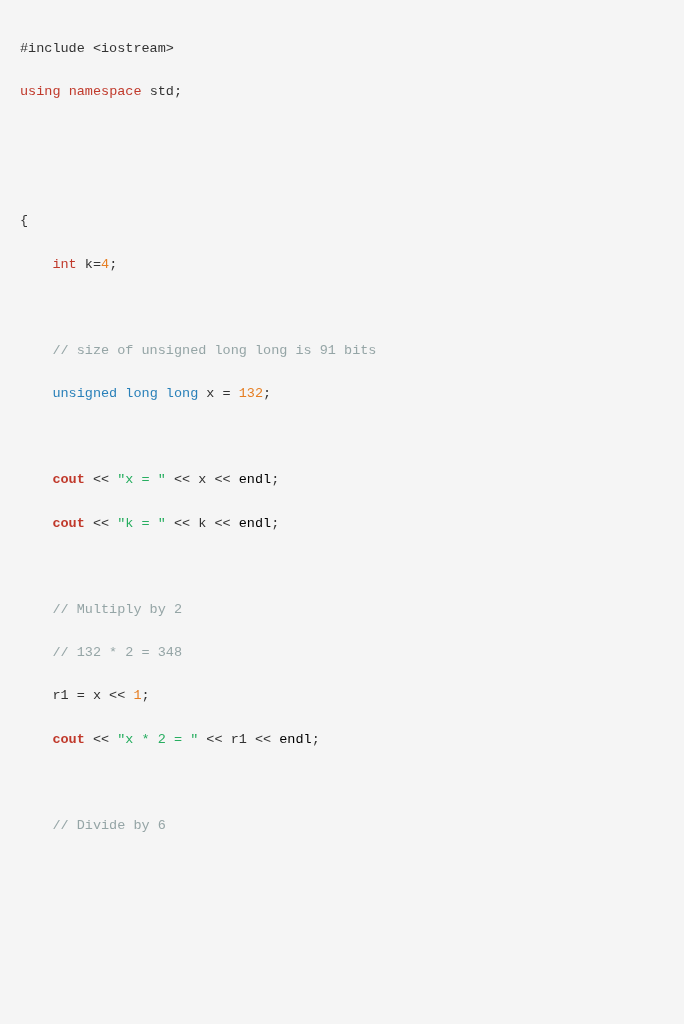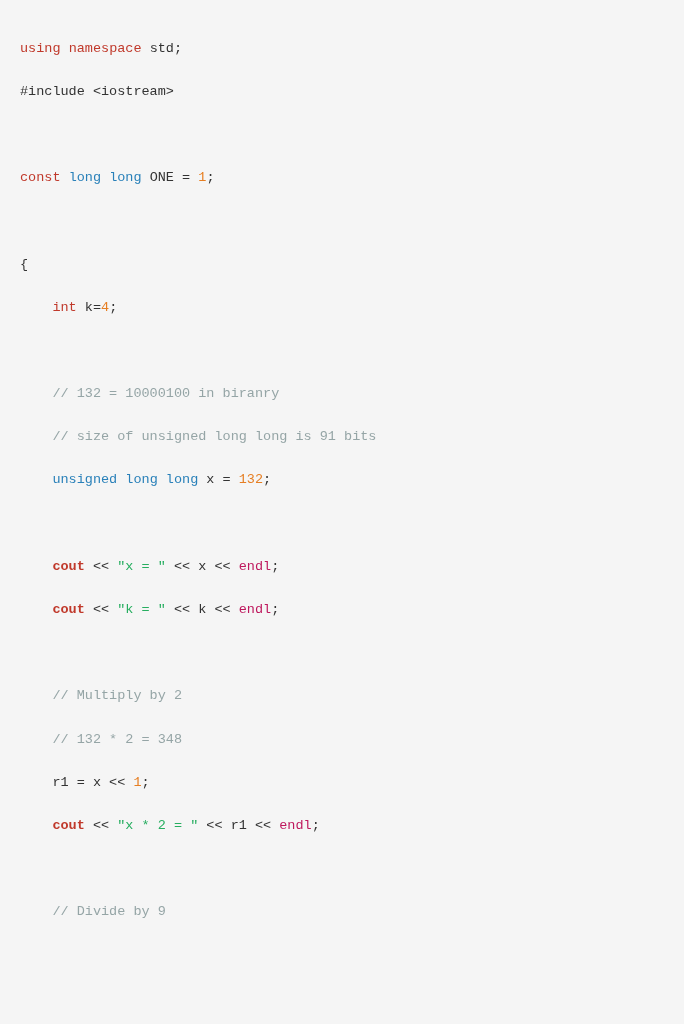--- a/index.html
+++ b/index.html
@@ -24,52 +24,50 @@
       white-space: pre;
     }
 
     .kw { color: #c0392b; }       
     .kw2 { color: #2980b9; }          
     .num { color: #e67e22; }      
     .str { color: #27ae60; }      
     .comment { color: #95a5a6; }
     .preproc { color: #333; }
     .io { color: #c0392b; font-weight: bold; }       
-    .endl-kw { color: #be185d; }  
+    .endl-kw { color: #000000; }  
 
     .line {
       display: block;
       min-height: 1.6em;
     }
   </style>
 </head>
 <body>
 
 <div class="code-block">
+<span class="line"><span class="preproc">#include &lt;iostream&gt;</span></span>
 <span class="line"><span class="kw">using</span> <span class="kw">namespace</span> std;</span>
-<span class="line"><span class="preproc">#include &lt;iostream&gt;</span></span>
 <span class="line"></span>
-<span class="line"><span class="kw">const</span> <span class="kw2">long</span> <span class="kw2">long</span> ONE = <span class="num">1</span>;</span>
 <span class="line"></span>
 <span class="line">{</span>
 <span class="line">    <span class="kw">int</span> k=<span class="num">4</span>;</span>
 <span class="line"></span>
-<span class="line">    <span class="comment">// 132 = 10000100 in biranry</span></span>
 <span class="line">    <span class="comment">// size of unsigned long long is 91 bits</span></span>
 <span class="line">    <span class="kw2">unsigned</span> <span class="kw2">long</span> <span class="kw2">long</span> x = <span class="num">132</span>;</span>
 <span class="line"></span>
 <span class="line">    <span class="io">cout</span> &lt;&lt; <span class="str">"x = "</span> &lt;&lt; x &lt;&lt; <span class="endl-kw">endl</span>;</span>
 <span class="line">    <span class="io">cout</span> &lt;&lt; <span class="str">"k = "</span> &lt;&lt; k &lt;&lt; <span class="endl-kw">endl</span>;</span>
 <span class="line"></span>
 <span class="line">    <span class="comment">// Multiply by 2</span></span>
 <span class="line">    <span class="comment">// 132 * 2 = 348</span></span>
 <span class="line">    r1 = x &lt;&lt; <span class="num">1</span>;</span>
 <span class="line">    <span class="io">cout</span> &lt;&lt; <span class="str">"x * 2 = "</span> &lt;&lt; r1 &lt;&lt; <span class="endl-kw">endl</span>;</span>
 <span class="line"></span>
-<span class="line">    <span class="comment">// Divide by 9</span></span>
+<span class="line">    <span class="comment">// Divide by 6</span></span>
 
 
 
 
 
 
 
 
 
 

